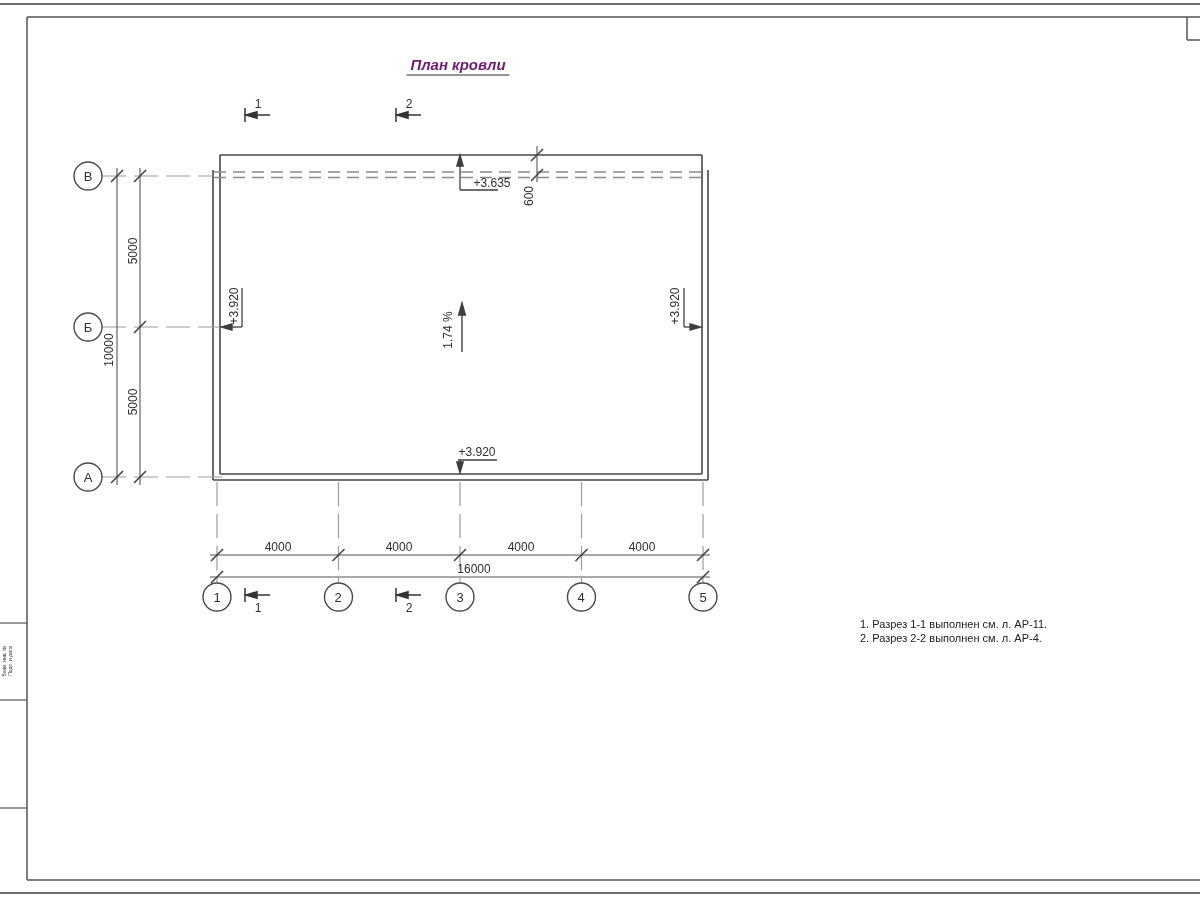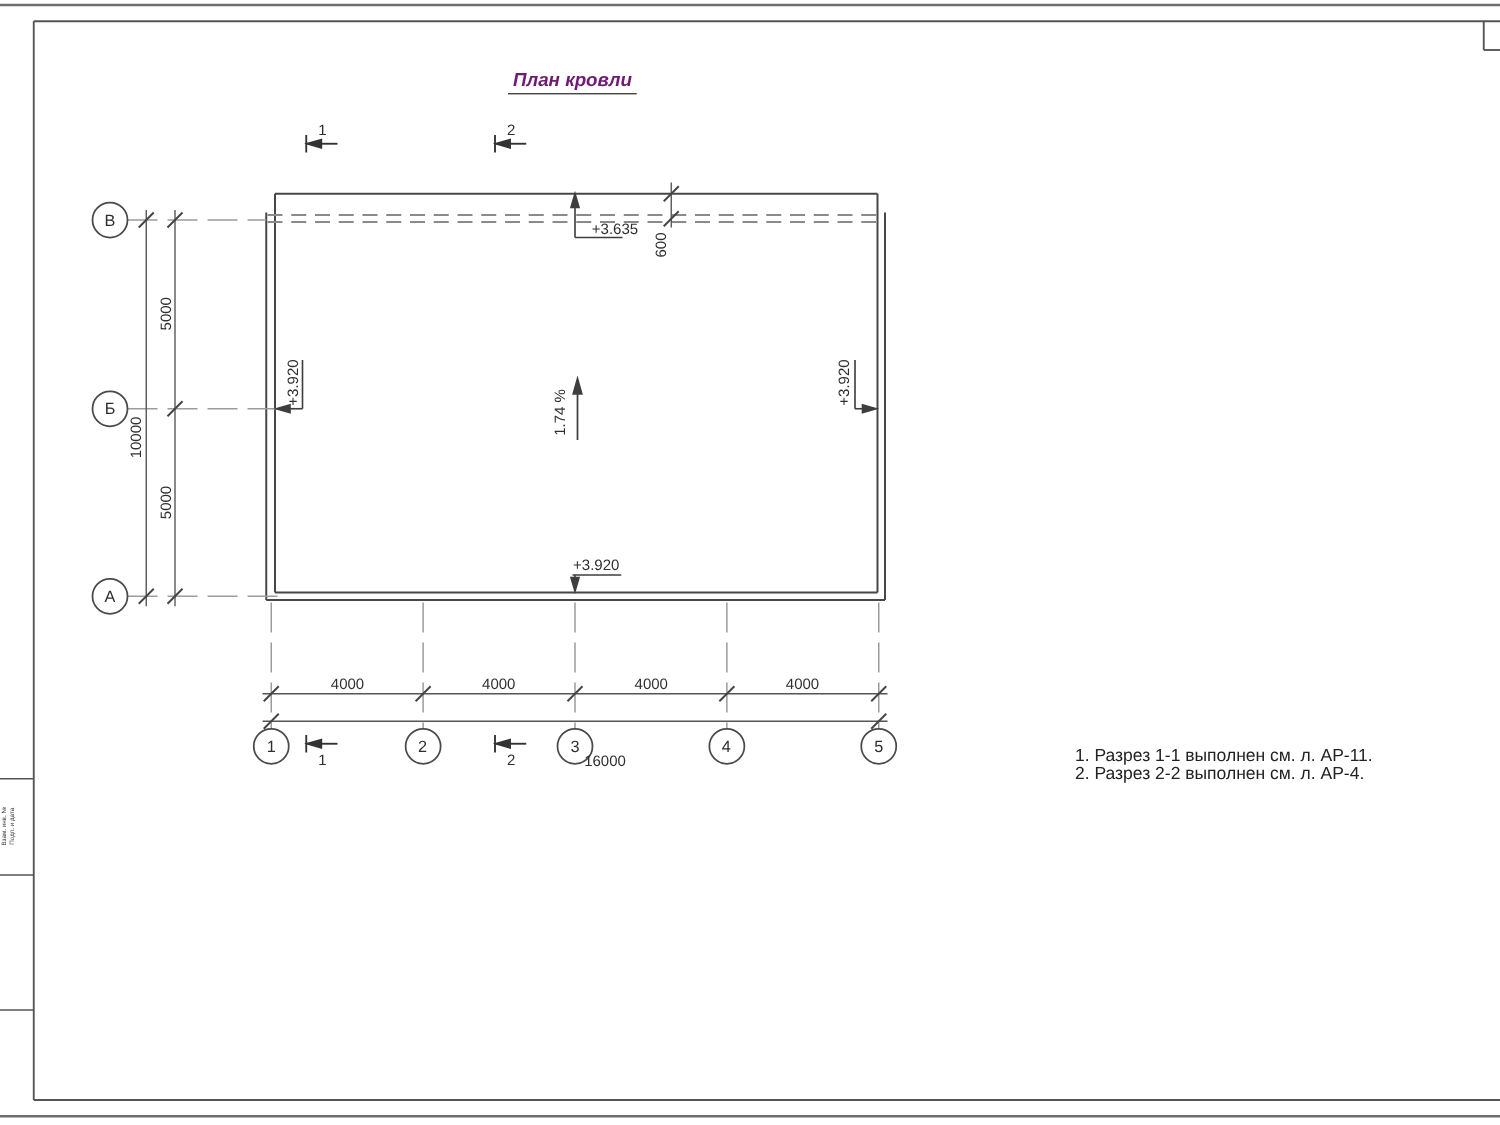--- a/index.html
+++ b/index.html
@@ -9,21 +9,21 @@
   }
   .sheet svg{position:absolute;left:0;top:0;}
   .lbl{position:absolute;transform:translate(-50%,-50%);white-space:nowrap;line-height:1;}
   .rot{transform:translate(-50%,-50%) rotate(-90deg);}
   .f12{font-size:12px;}
   .f13{font-size:13px;}
   .title{
     font-size:15px;font-style:italic;font-weight:bold;
     border-bottom:1px solid #2f2f2f;padding:0 4px 3px 4px;color:#701a75;
   }
-  .notes{position:absolute;left:860px;top:598px;font-size:14px;line-height:13.5px;color:#222;}
+  .notes{position:absolute;left:860px;top:618px;font-size:11px;line-height:13.5px;color:#222;}
   .margin-txt{
     position:absolute;left:7px;top:661px;font-size:5px;line-height:6px;
     color:#333;transform:translate(-50%,-50%) rotate(-90deg);text-align:center;white-space:nowrap;
   }
 </style>
 </head>
 <body>
 
 <div class="sheet">
 
@@ -166,21 +166,21 @@
   <span class="lbl f13" style="left:217px;top:597px;">1</span>
   <span class="lbl f13" style="left:338px;top:597px;">2</span>
   <span class="lbl f13" style="left:460px;top:597px;">3</span>
   <span class="lbl f13" style="left:581px;top:597px;">4</span>
   <span class="lbl f13" style="left:703px;top:597px;">5</span>
 
   <span class="lbl f12" style="left:278px;top:547px;">4000</span>
   <span class="lbl f12" style="left:399px;top:547px;">4000</span>
   <span class="lbl f12" style="left:521px;top:547px;">4000</span>
   <span class="lbl f12" style="left:642px;top:547px;">4000</span>
-  <span class="lbl f12" style="left:484px;top:569px;margin-top:40px;">16000</span>
+  <span class="lbl f12" style="left:474px;top:569px;">16000</span>
 
   <span class="lbl rot f12" style="left:133px;top:251px;">5000</span>
   <span class="lbl rot f12" style="left:133px;top:402px;">5000</span>
   <span class="lbl rot f12" style="left:109px;top:350px;">10000</span>
 
   <span class="lbl rot f12" style="left:529px;top:196px;">600</span>
 
   <span class="lbl f12" style="left:478px;top:183px;margin-left:14px;">+3.635</span>
   <span class="lbl rot f12" style="left:234px;top:306px;">+3.920</span>
   <span class="lbl rot f12" style="left:675px;top:306px;">+3.920</span>

